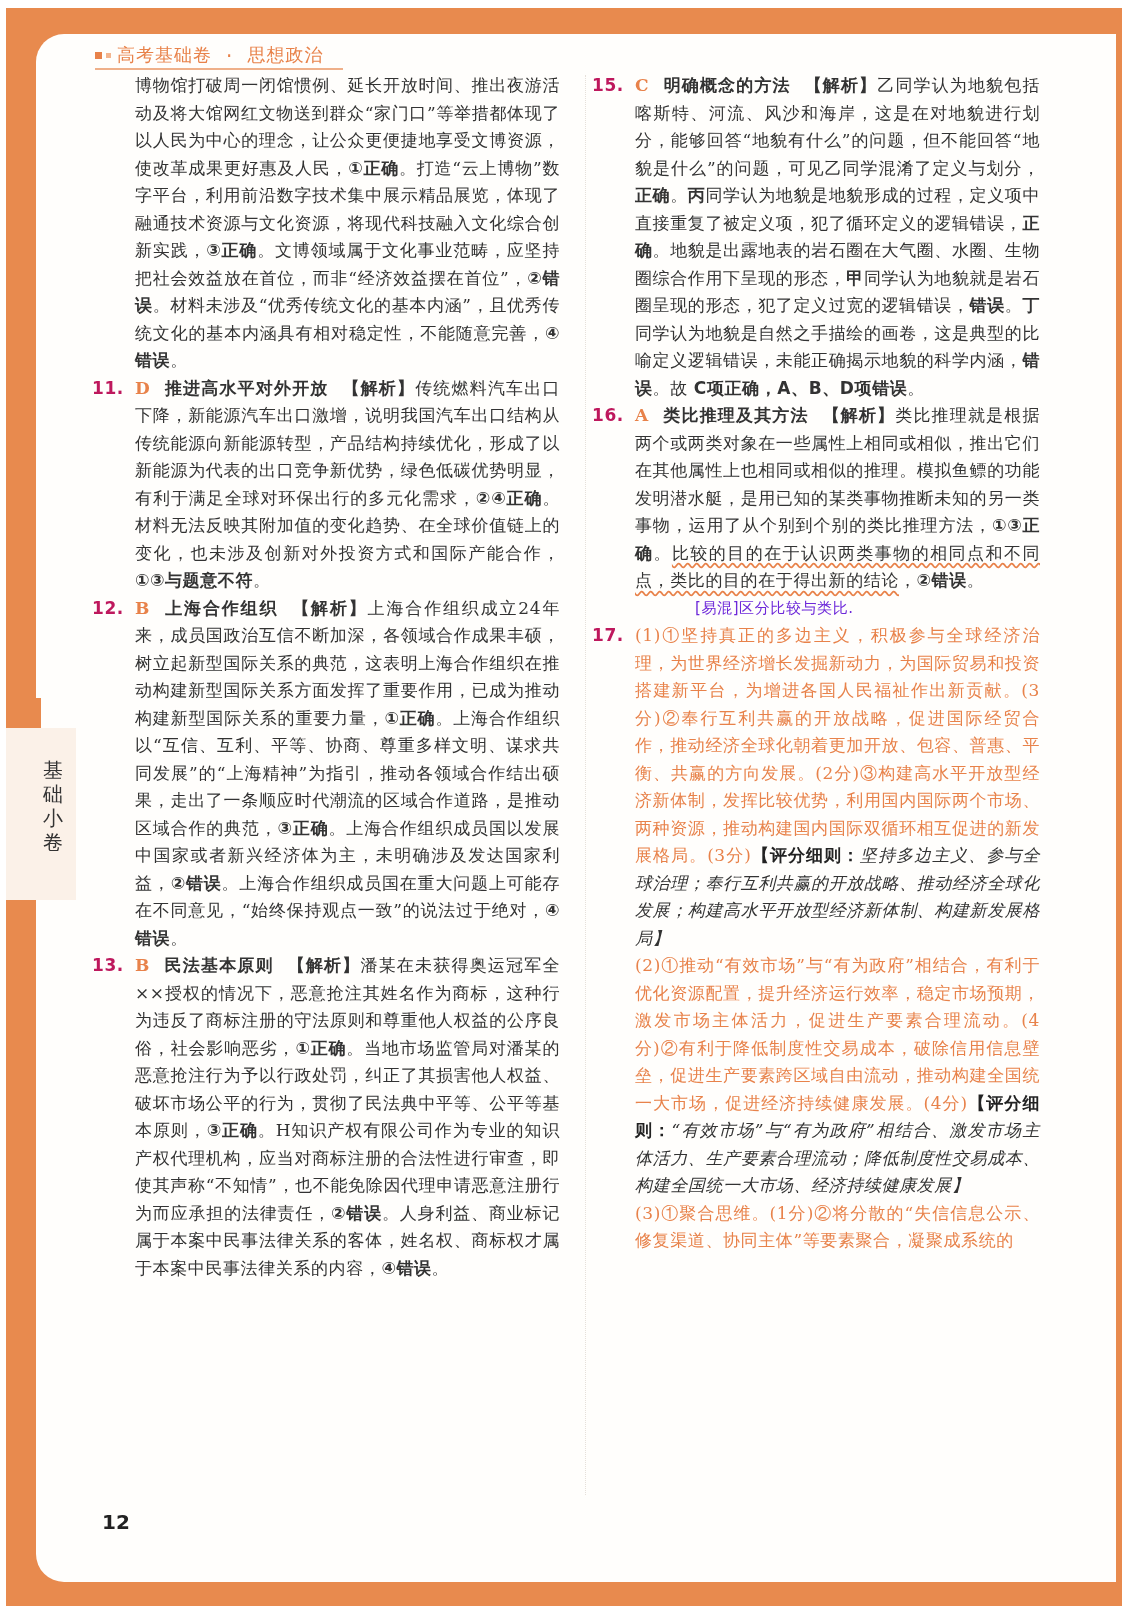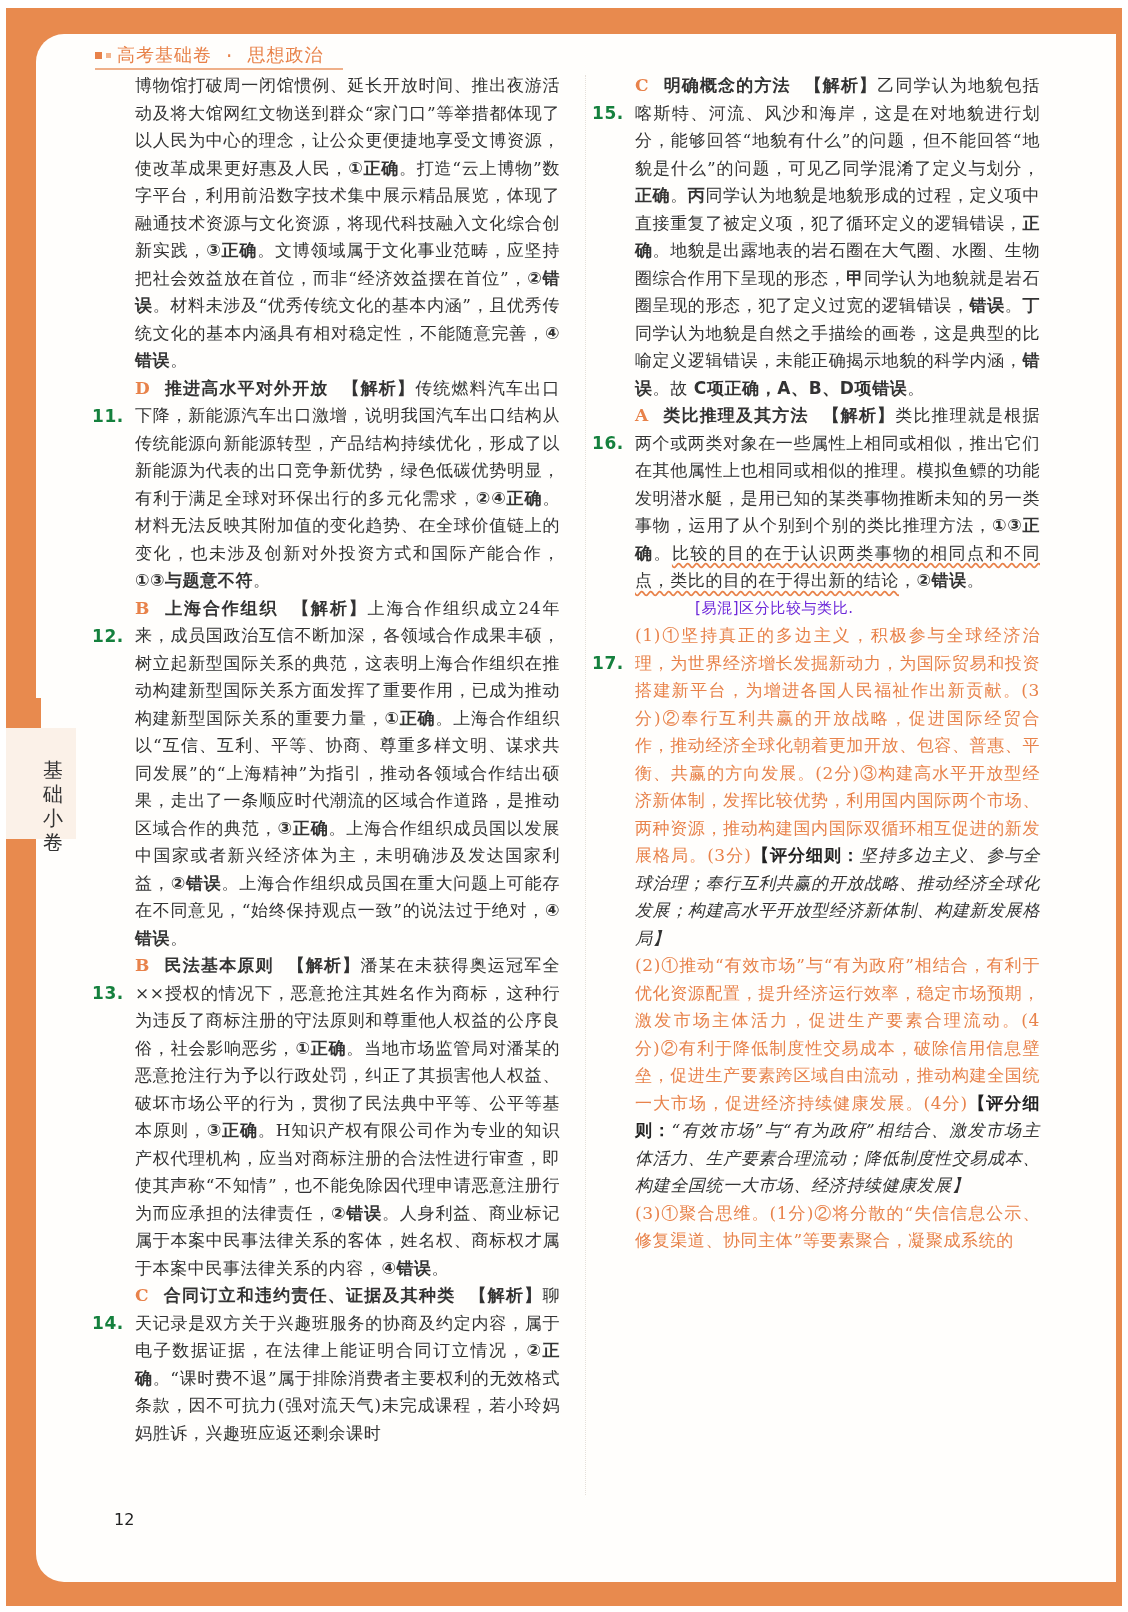--- a/index.html
+++ b/index.html
@@ -3,39 +3,39 @@
 <meta charset="utf-8">
 <style>
   html,body{margin:0;padding:0;}
   body{width:1128px;height:1612px;background:#ffffff;position:relative;overflow:hidden;font-family:"DejaVu Serif","Liberation Serif",serif;}
   .frame{position:absolute;left:6px;top:8px;width:1116px;height:1598px;background:#e88a4e;}
   .page{position:absolute;left:36px;top:34px;width:1080px;height:1548px;background:#fffefc;border-radius:28px 0 0 28px;}
   .header{position:absolute;left:95px;top:42px;height:26px;display:flex;align-items:center;border-bottom:2px solid #efb08a;padding-right:20px;}
   .header .sq{width:7px;height:7px;background:#e8824a;margin-right:4px;}
   .header .sq2{width:5px;height:5px;background:#f3b690;margin-right:6px;}
   .header .title{font-family:Liberation Mono, monospace;color:#e8824a;font-size:18px;letter-spacing:1px;}
-  .side-tab{position:absolute;left:6px;top:728px;width:70px;height:111px;background:#fbf1e8;}
+  .side-tab{position:absolute;left:6px;top:728px;width:70px;height:172px;background:#fbf1e8;}
   .side-tab .orange{position:absolute;left:0;top:-30px;width:35px;height:30px;background:#e88a4e;}
   .side-tab .label{position:absolute;left:37px;top:30px;width:24px;font-family:"DejaVu Sans","Liberation Sans",sans-serif;font-size:20px;line-height:24px;color:#333;}
   .col{position:absolute;top:72px;font-size:17px;line-height:27.5px;color:#333;letter-spacing:0.6px;}
   .col.left{left:100px;width:460px;}
   .col.right{left:600px;width:440px;}
   .col p{margin:0;text-align:justify;}
   .item{position:relative;padding-left:35px;}
-  .item .num{position:absolute;left:-8px;top:0;font-family:"DejaVu Sans","Liberation Sans",sans-serif;font-weight:bold;font-size:17px;color:#15803d;margin-top:28px;}
+  .item .num{position:absolute;left:-8px;top:0;font-family:"DejaVu Sans","Liberation Sans",sans-serif;font-weight:bold;font-size:17px;color:#be185d;}
   .item .ans{color:#e8824a;font-family:"DejaVu Serif",serif;font-weight:bold;margin-right:14px;}
   .topic{font-family:"DejaVu Sans","Liberation Sans",sans-serif;font-weight:bold;margin-right:14px;}
   .jx{font-family:"DejaVu Sans","Liberation Sans",sans-serif;font-weight:bold;}
   .b{font-family:"DejaVu Sans","Liberation Sans",sans-serif;font-weight:bold;}
   .cont{padding-left:35px;}
   .orange-text{color:#e8824a;}
   .wavy{text-decoration:underline wavy #e8824a;text-underline-offset:4px;}
   .note{color:#6d28d9;font-family:"DejaVu Sans","Liberation Sans",sans-serif;font-size:15px;padding-left:95px;}
   .rubric{font-family:"DejaVu Serif",serif;font-style:italic;}
-  .pagenum{position:absolute;left:114px;top:1510px;font-family:"DejaVu Sans","Liberation Sans",sans-serif;font-weight:normal;font-size:16px;color:#222;}
+  .pagenum{position:absolute;left:102px;top:1510px;font-family:"DejaVu Sans","Liberation Sans",sans-serif;font-weight:bold;font-size:20px;color:#222;}
   .divider{position:absolute;left:585px;top:75px;width:0;height:1420px;border-left:1px dotted #e6e0da;}
 </style>
 </head>
 <body>
 
 <div class="frame"></div>
 <div class="page"></div>
 
 <div class="header">
   <span class="sq"></span>
@@ -52,21 +52,20 @@
 
 <div class="col left">
   <p class="cont"><span>博物馆打破周一闭馆惯例、延长开放时间、推出夜游活动及将大馆网红文物送到群众“家门口”等举措都体现了以人民为中心的理念，让公众更便捷地享受文博资源，使改革成果更好惠及人民，</span><span class="b">①正确</span><span>。打造“云上博物”数字平台，利用前沿数字技术集中展示精品展览，体现了融通技术资源与文化资源，将现代科技融入文化综合创新实践，</span><span class="b">③正确</span><span>。文博领域属于文化事业范畴，应坚持把社会效益放在首位，而非“经济效益摆在首位”，</span><span class="b">②错误</span><span>。材料未涉及“优秀传统文化的基本内涵”，且优秀传统文化的基本内涵具有相对稳定性，不能随意完善，</span><span class="b">④错误</span><span>。</span></p>
 
   <p class="item"><span class="num">11.</span><span class="ans">D</span><span class="topic">推进高水平对外开放</span><span class="jx">【解析】</span><span>传统燃料汽车出口下降，新能源汽车出口激增，说明我国汽车出口结构从传统能源向新能源转型，产品结构持续优化，形成了以新能源为代表的出口竞争新优势，绿色低碳优势明显，有利于满足全球对环保出行的多元化需求，</span><span class="b">②④正确</span><span>。材料无法反映其附加值的变化趋势、在全球价值链上的变化，也未涉及创新对外投资方式和国际产能合作，</span><span class="b">①③与题意不符</span><span>。</span></p>
 
   <p class="item"><span class="num">12.</span><span class="ans">B</span><span class="topic">上海合作组织</span><span class="jx">【解析】</span><span>上海合作组织成立24年来，成员国政治互信不断加深，各领域合作成果丰硕，树立起新型国际关系的典范，这表明上海合作组织在推动构建新型国际关系方面发挥了重要作用，已成为推动构建新型国际关系的重要力量，</span><span class="b">①正确</span><span>。上海合作组织以“互信、互利、平等、协商、尊重多样文明、谋求共同发展”的“上海精神”为指引，推动各领域合作结出硕果，走出了一条顺应时代潮流的区域合作道路，是推动区域合作的典范，</span><span class="b">③正确</span><span>。上海合作组织成员国以发展中国家或者新兴经济体为主，未明确涉及发达国家利益，</span><span class="b">②错误</span><span>。上海合作组织成员国在重大问题上可能存在不同意见，“始终保持观点一致”的说法过于绝对，</span><span class="b">④错误</span><span>。</span></p>
 
   <p class="item"><span class="num">13.</span><span class="ans">B</span><span class="topic">民法基本原则</span><span class="jx">【解析】</span><span>潘某在未获得奥运冠军全××授权的情况下，恶意抢注其姓名作为商标，这种行为违反了商标注册的守法原则和尊重他人权益的公序良俗，社会影响恶劣，</span><span class="b">①正确</span><span>。当地市场监管局对潘某的恶意抢注行为予以行政处罚，纠正了其损害他人权益、破坏市场公平的行为，贯彻了民法典中平等、公平等基本原则，</span><span class="b">③正确</span><span>。H知识产权有限公司作为专业的知识产权代理机构，应当对商标注册的合法性进行审查，即使其声称“不知情”，也不能免除因代理申请恶意注册行为而应承担的法律责任，</span><span class="b">②错误</span><span>。人身利益、商业标记属于本案中民事法律关系的客体，姓名权、商标权才属于本案中民事法律关系的内容，</span><span class="b">④错误</span><span>。</span></p>
 
-  <p class="item"><span class="num">14.</span><span class="ans">C</span><span class="topic">合同订立和违约责任、证据及其种类</span><span class="jx">【解析】</span><span>聊天记录是双方关于兴趣班服务的协商及约定内容，属于电子数据证据，在法律上能证明合同订立情况，</span><span class="b">②正确</span><span>。“课时费不退”属于排除消费者主要权利的无效格式条款，因不可抗力(强对流天气)未完成课程，若小玲妈妈胜诉，兴趣班应返还剩余课时</span></p>
 </div>
 
 <div class="col right">
 
   <p class="item"><span class="num">15.</span><span class="ans">C</span><span class="topic">明确概念的方法</span><span class="jx">【解析】</span><span>乙同学认为地貌包括喀斯特、河流、风沙和海岸，这是在对地貌进行划分，能够回答“地貌有什么”的问题，但不能回答“地貌是什么”的问题，可见乙同学混淆了定义与划分，</span><span class="b">正确</span><span>。</span><span class="b">丙</span><span>同学认为地貌是地貌形成的过程，定义项中直接重复了被定义项，犯了循环定义的逻辑错误，</span><span class="b">正确</span><span>。地貌是出露地表的岩石圈在大气圈、水圈、生物圈综合作用下呈现的形态，</span><span class="b">甲</span><span>同学认为地貌就是岩石圈呈现的形态，犯了定义过宽的逻辑错误，</span><span class="b">错误</span><span>。</span><span class="b">丁</span><span>同学认为地貌是自然之手描绘的画卷，这是典型的比喻定义逻辑错误，未能正确揭示地貌的科学内涵，</span><span class="b">错误</span><span>。故 </span><span class="b">C项正确，A、B、D项错误</span><span>。</span></p>
 
   <p class="item"><span class="num">16.</span><span class="ans">A</span><span class="topic">类比推理及其方法</span><span class="jx">【解析】</span><span>类比推理就是根据两个或两类对象在一些属性上相同或相似，推出它们在其他属性上也相同或相似的推理。模拟鱼鳔的功能发明潜水艇，是用已知的某类事物推断未知的另一类事物，运用了从个别到个别的类比推理方法，</span><span class="b">①③正确</span><span>。</span><span class="wavy">比较的目的在于认识两类事物的相同点和不同点，类比的目的在于得出新的结论</span><span>，</span><span class="b">②错误</span><span>。</span></p>
   <p class="note">[易混]区分比较与类比.</p>
 
   <p class="item orange-text"><span class="num">17.</span><span>(1)①坚持真正的多边主义，积极参与全球经济治理，为世界经济增长发掘新动力，为国际贸易和投资搭建新平台，为增进各国人民福祉作出新贡献。(3分)②奉行互利共赢的开放战略，促进国际经贸合作，推动经济全球化朝着更加开放、包容、普惠、平衡、共赢的方向发展。(2分)③构建高水平开放型经济新体制，发挥比较优势，利用国内国际两个市场、两种资源，推动构建国内国际双循环相互促进的新发展格局。(3分)</span><span class="b" style="color:#222">【评分细则：</span><span class="rubric" style="color:#333">坚持多边主义、参与全球治理；奉行互利共赢的开放战略、推动经济全球化发展；构建高水平开放型经济新体制、构建新发展格局】</span></p>

